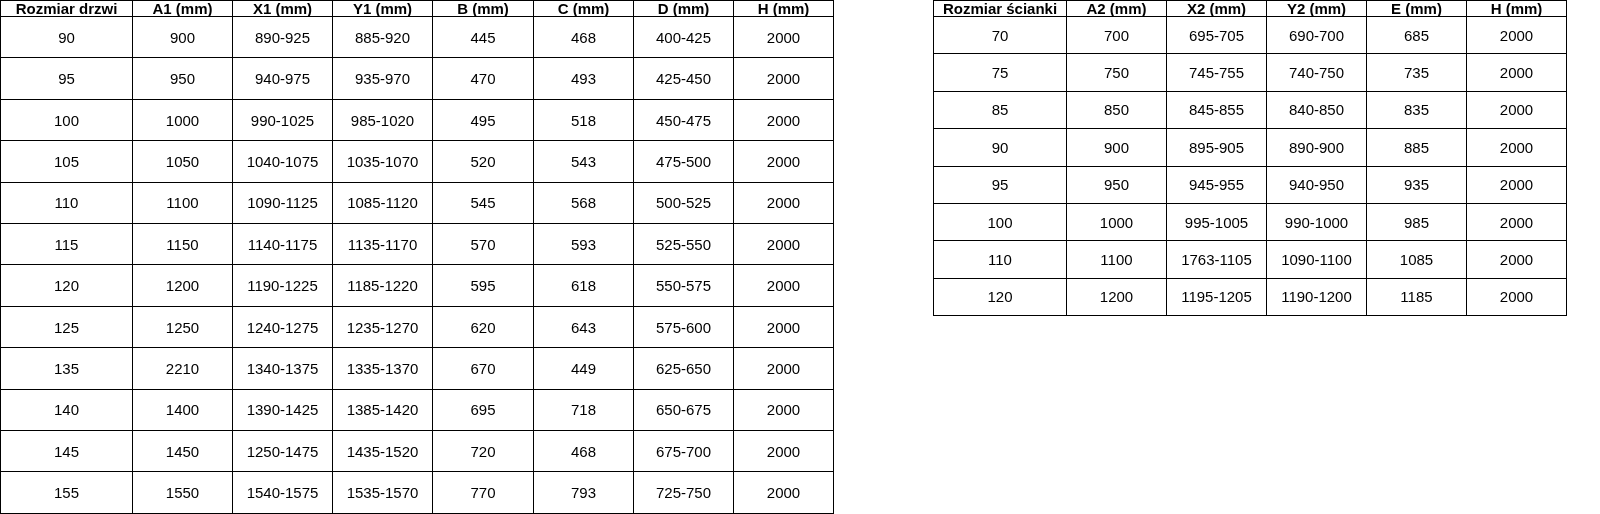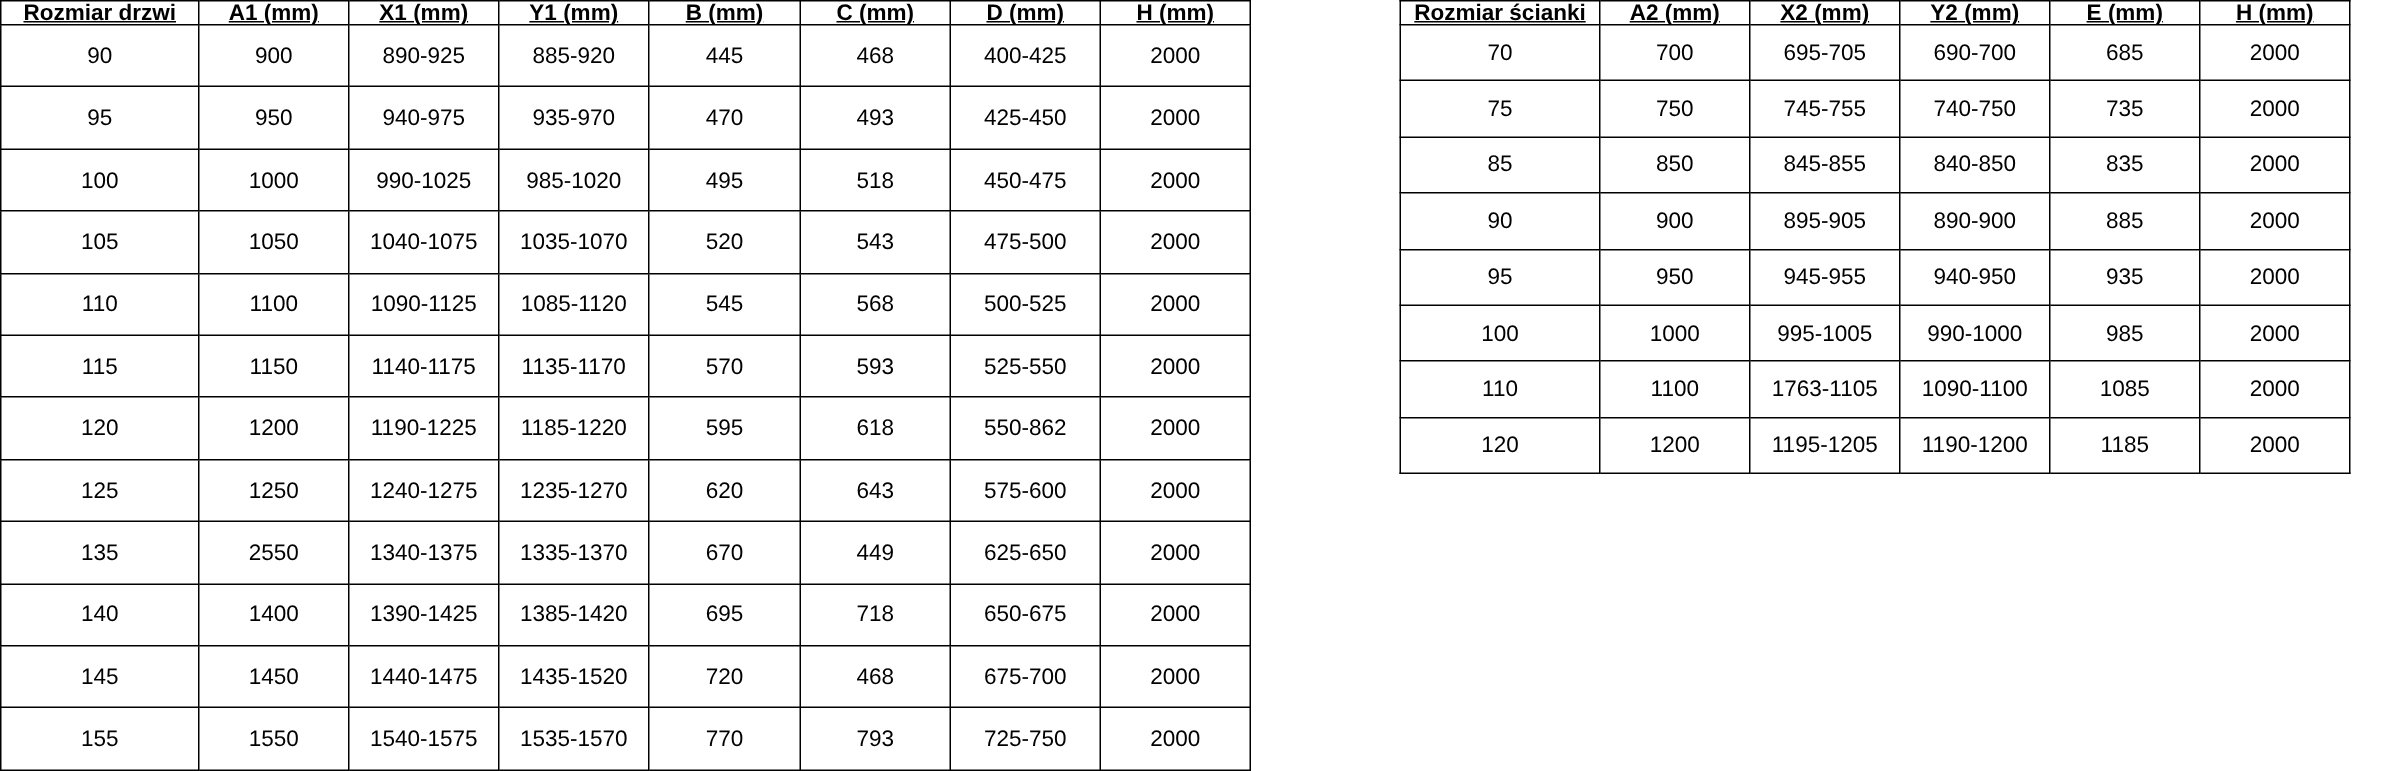--- a/index.html
+++ b/index.html
@@ -29,21 +29,20 @@
     text-align: center;
     vertical-align: middle;
     padding: 0 2px;
     font-size: 15px;
     line-height: 1;
     overflow: hidden;
     white-space: nowrap;
   }
   table.spec th {
     font-weight: bold;
-    text-decoration: underline;
   }
   table.spec td {
     font-weight: normal;
   }
   #door-table {
     left: 0;
     top: 0;
     width: 833px;
     height: 514px;
   }
@@ -144,57 +143,57 @@
           <td>525-550</td>
           <td>2000</td>
         </tr>
         <tr>
           <td>120</td>
           <td>1200</td>
           <td>1190-1225</td>
           <td>1185-1220</td>
           <td>595</td>
           <td>618</td>
-          <td>550-862</td>
+          <td>550-575</td>
           <td>2000</td>
         </tr>
         <tr>
           <td>125</td>
           <td>1250</td>
           <td>1240-1275</td>
           <td>1235-1270</td>
           <td>620</td>
           <td>643</td>
           <td>575-600</td>
           <td>2000</td>
         </tr>
         <tr>
           <td>135</td>
-          <td>2550</td>
+          <td>2210</td>
           <td>1340-1375</td>
           <td>1335-1370</td>
           <td>670</td>
           <td>449</td>
           <td>625-650</td>
           <td>2000</td>
         </tr>
         <tr>
           <td>140</td>
           <td>1400</td>
           <td>1390-1425</td>
           <td>1385-1420</td>
           <td>695</td>
           <td>718</td>
           <td>650-675</td>
           <td>2000</td>
         </tr>
         <tr>
           <td>145</td>
           <td>1450</td>
-          <td>1440-1475</td>
+          <td>1250-1475</td>
           <td>1435-1520</td>
           <td>720</td>
           <td>468</td>
           <td>675-700</td>
           <td>2000</td>
         </tr>
         <tr>
           <td>155</td>
           <td>1550</td>
           <td>1540-1575</td>

